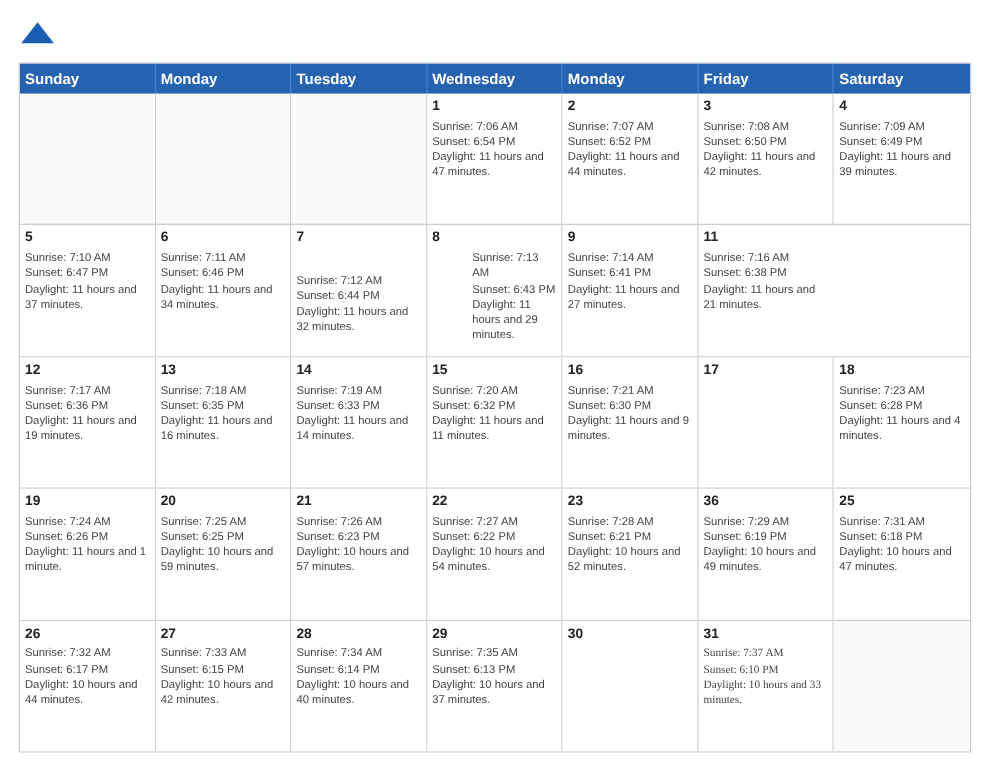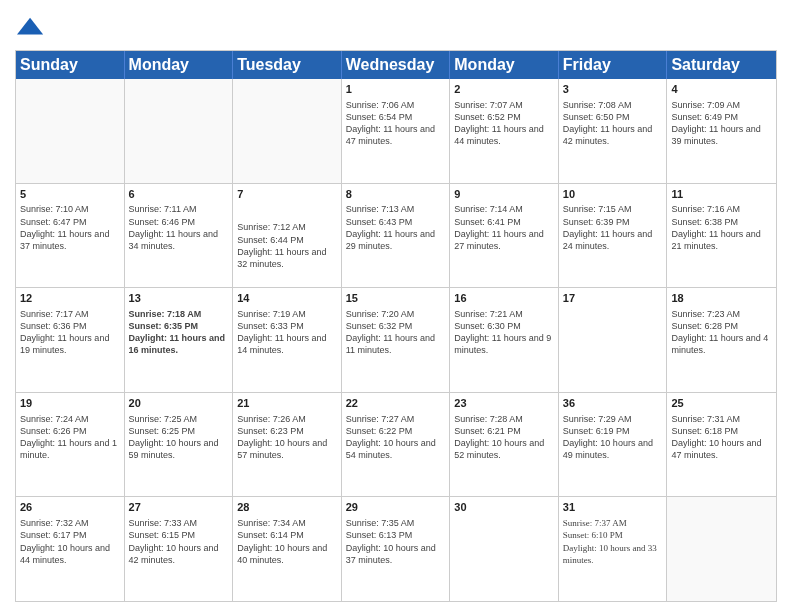--- a/index.html
+++ b/index.html
@@ -62,21 +62,21 @@
       border: 1px solid #ccc;
     }
     .cal-header {
       display: grid;
       grid-template-columns: repeat(7, 1fr);
       background: #2563b0;
     }
     .cal-header-cell {
       color: #fff;
       font-weight: bold;
-      font-size: 16px;
+      font-size: 12px;
       padding: 5px 4px;
       text-align: left;
       border-right: 1px solid #4a7fd4;
     }
     .cal-header-cell:last-child { border-right: none; }
     .cal-body {
       flex: 1;
       display: flex;
       flex-direction: column;
     }
@@ -188,53 +188,47 @@
 Daylight: 11 hours and 34 minutes.</div>
           </div>
           <div class="cal-cell">
             <span class="day-num">7</span>
             <div class="day-info" style="white-space: pre-line; margin-top: 20px;">Sunrise: 7:12 AM
 Sunset: 6:44 PM
 Daylight: 11 hours and 32 minutes.</div>
           </div>
           <div class="cal-cell">
             <span class="day-num">8</span>
-            <div class="day-info" style="white-space: pre-line;">Sunrise: 7:13 AM
+            <div class="day-info" style="white-space: pre-line; margin-left: 32px;">Sunrise: 7:13 AM
 Sunset: 6:43 PM
 Daylight: 11 hours and 29 minutes.</div>
           </div>
           <div class="cal-cell">
             <span class="day-num">9</span>
             <div class="day-info" style="white-space: pre-line;">Sunrise: 7:14 AM
 Sunset: 6:41 PM
 Daylight: 11 hours and 27 minutes.</div>
           </div>
           <div class="cal-cell">
-            <span class="day-num">10</span>
-            <div class="day-info" style="white-space: pre-line;">Sunrise: 7:15 AM
-Sunset: 6:39 PM
-Daylight: 11 hours and 24 minutes.</div>
-          </div>
-          <div class="cal-cell">
             <span class="day-num">11</span>
             <div class="day-info" style="white-space: pre-line;">Sunrise: 7:16 AM
 Sunset: 6:38 PM
 Daylight: 11 hours and 21 minutes.</div>
           </div>
         </div>
         <div class="cal-row">
           <div class="cal-cell">
             <span class="day-num">12</span>
             <div class="day-info" style="white-space: pre-line;">Sunrise: 7:17 AM
 Sunset: 6:36 PM
 Daylight: 11 hours and 19 minutes.</div>
           </div>
           <div class="cal-cell">
             <span class="day-num">13</span>
-            <div class="day-info" style="white-space: pre-line; font-weight: bold;">Sunrise: 7:18 AM
+            <div class="day-info" style="white-space: pre-line;">Sunrise: 7:18 AM
 Sunset: 6:35 PM
 Daylight: 11 hours and 16 minutes.</div>
           </div>
           <div class="cal-cell">
             <span class="day-num">14</span>
             <div class="day-info" style="white-space: pre-line;">Sunrise: 7:19 AM
 Sunset: 6:33 PM
 Daylight: 11 hours and 14 minutes.</div>
           </div>
           <div class="cal-cell">

